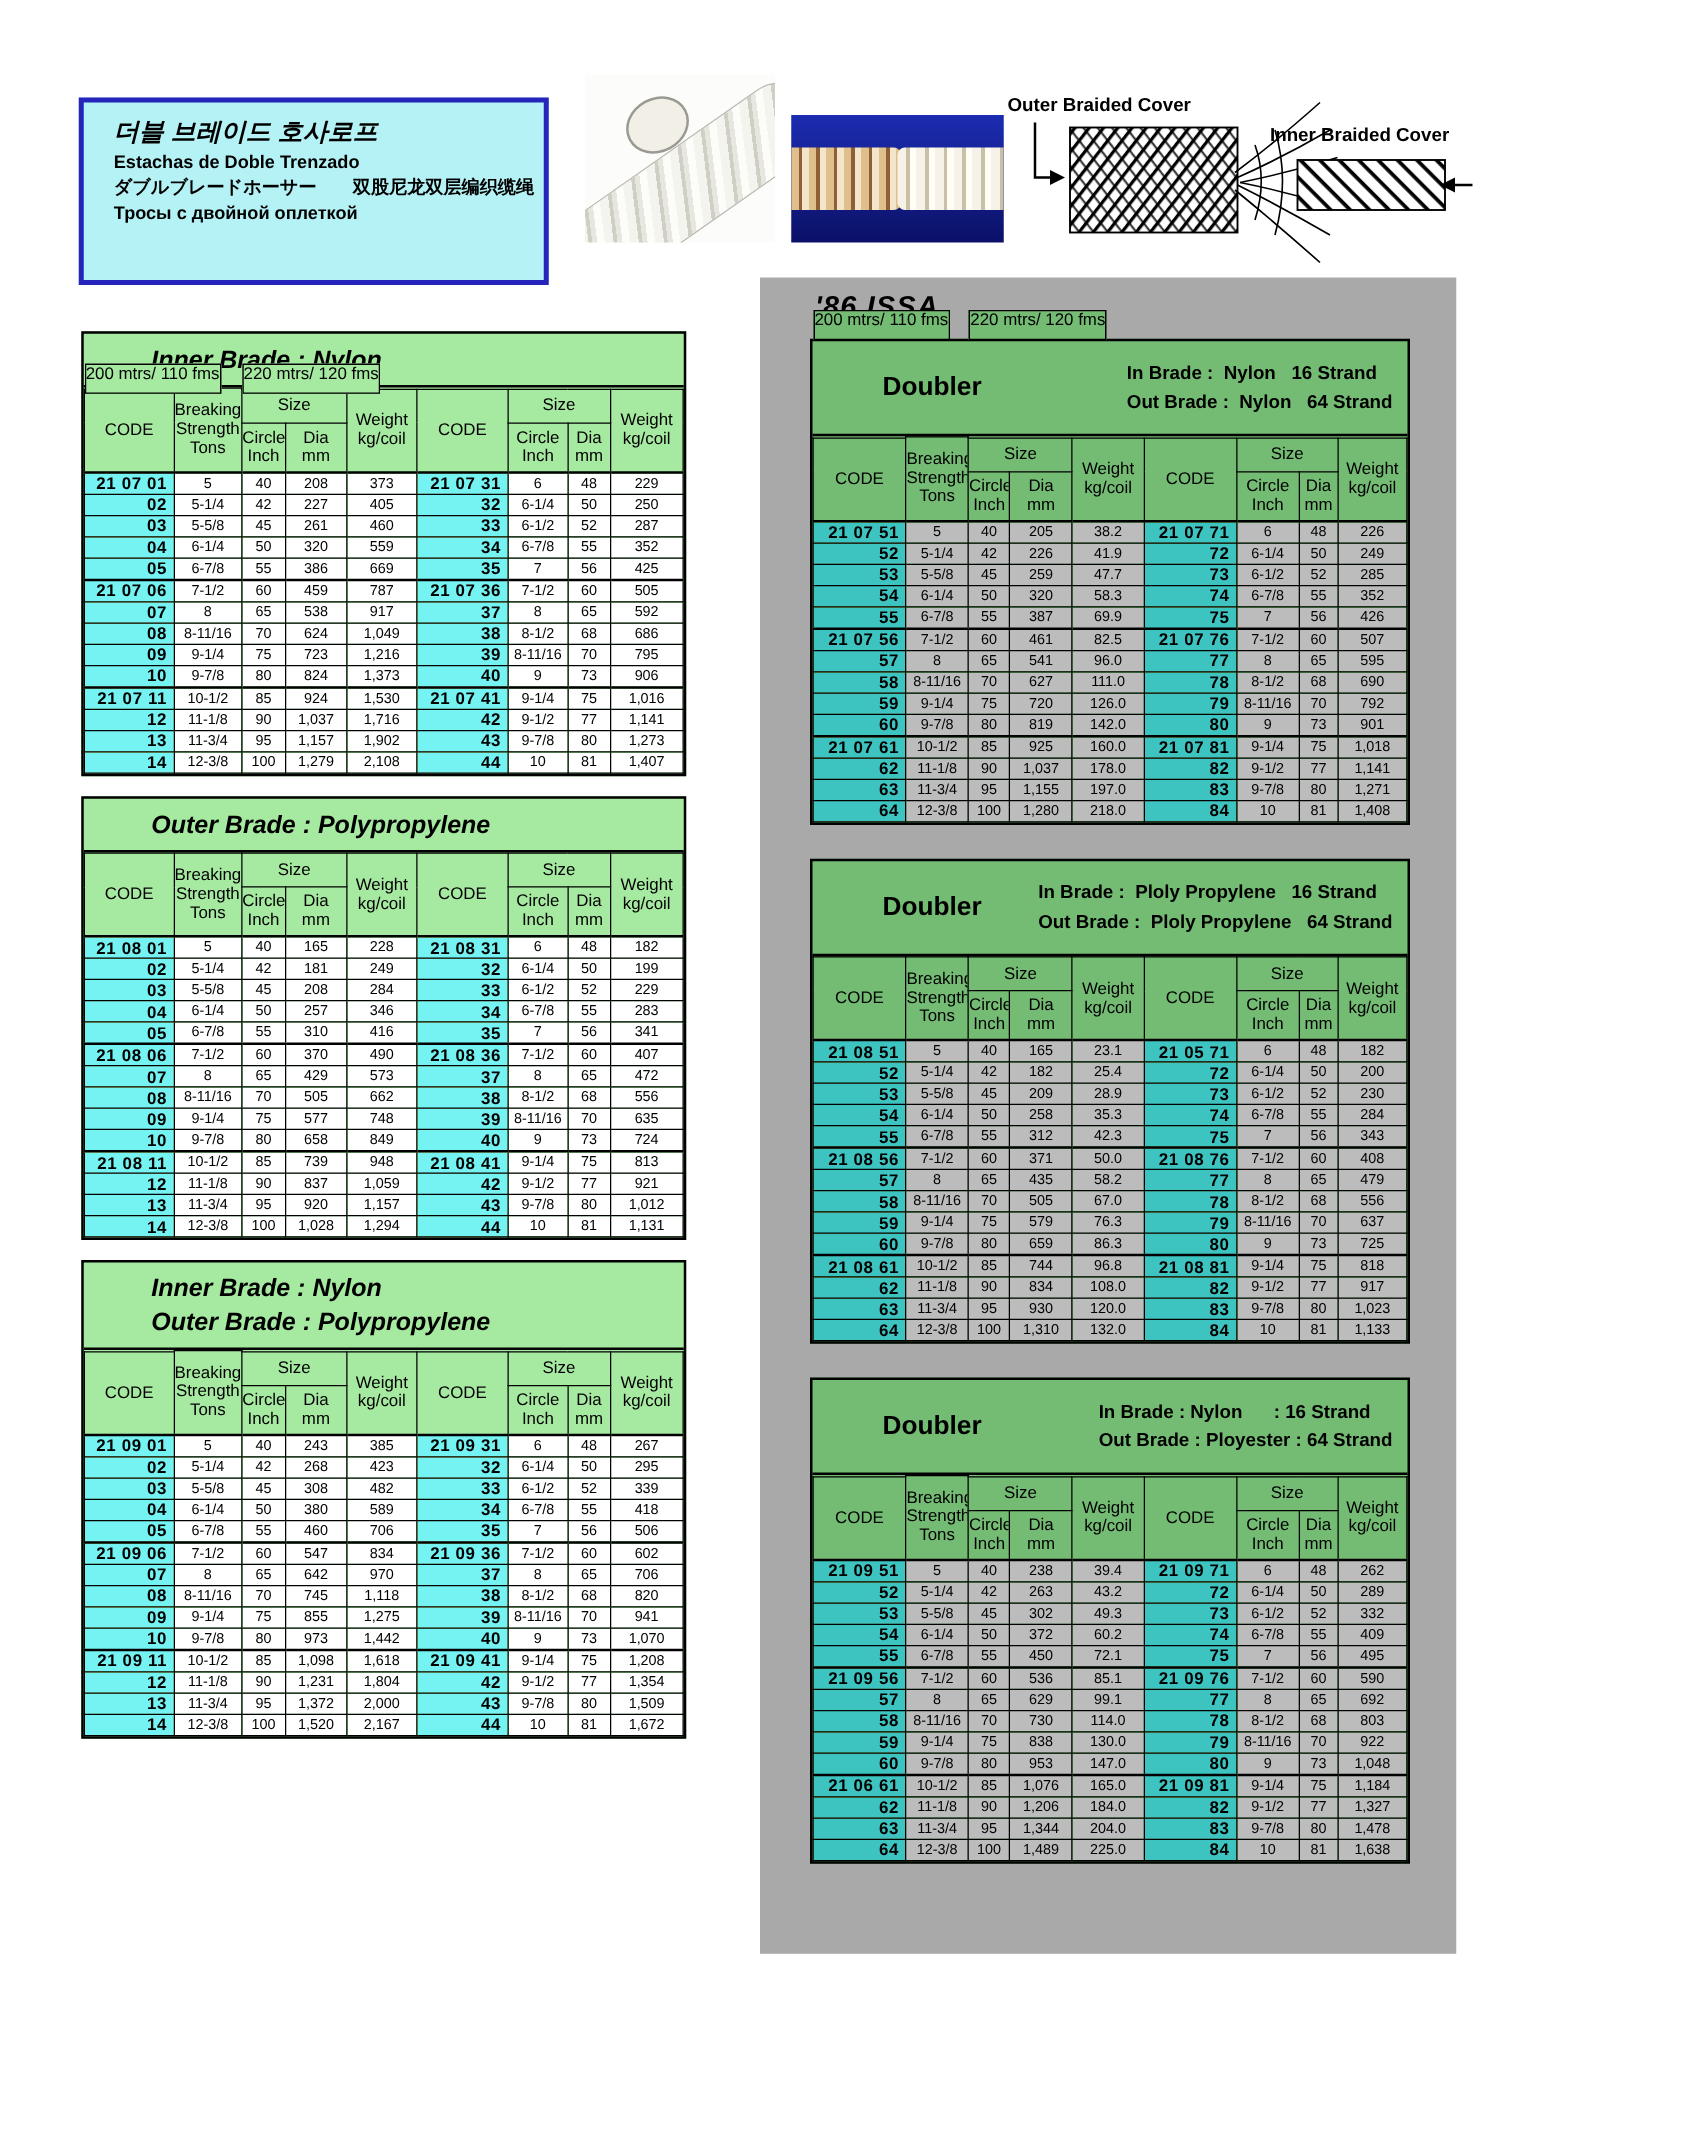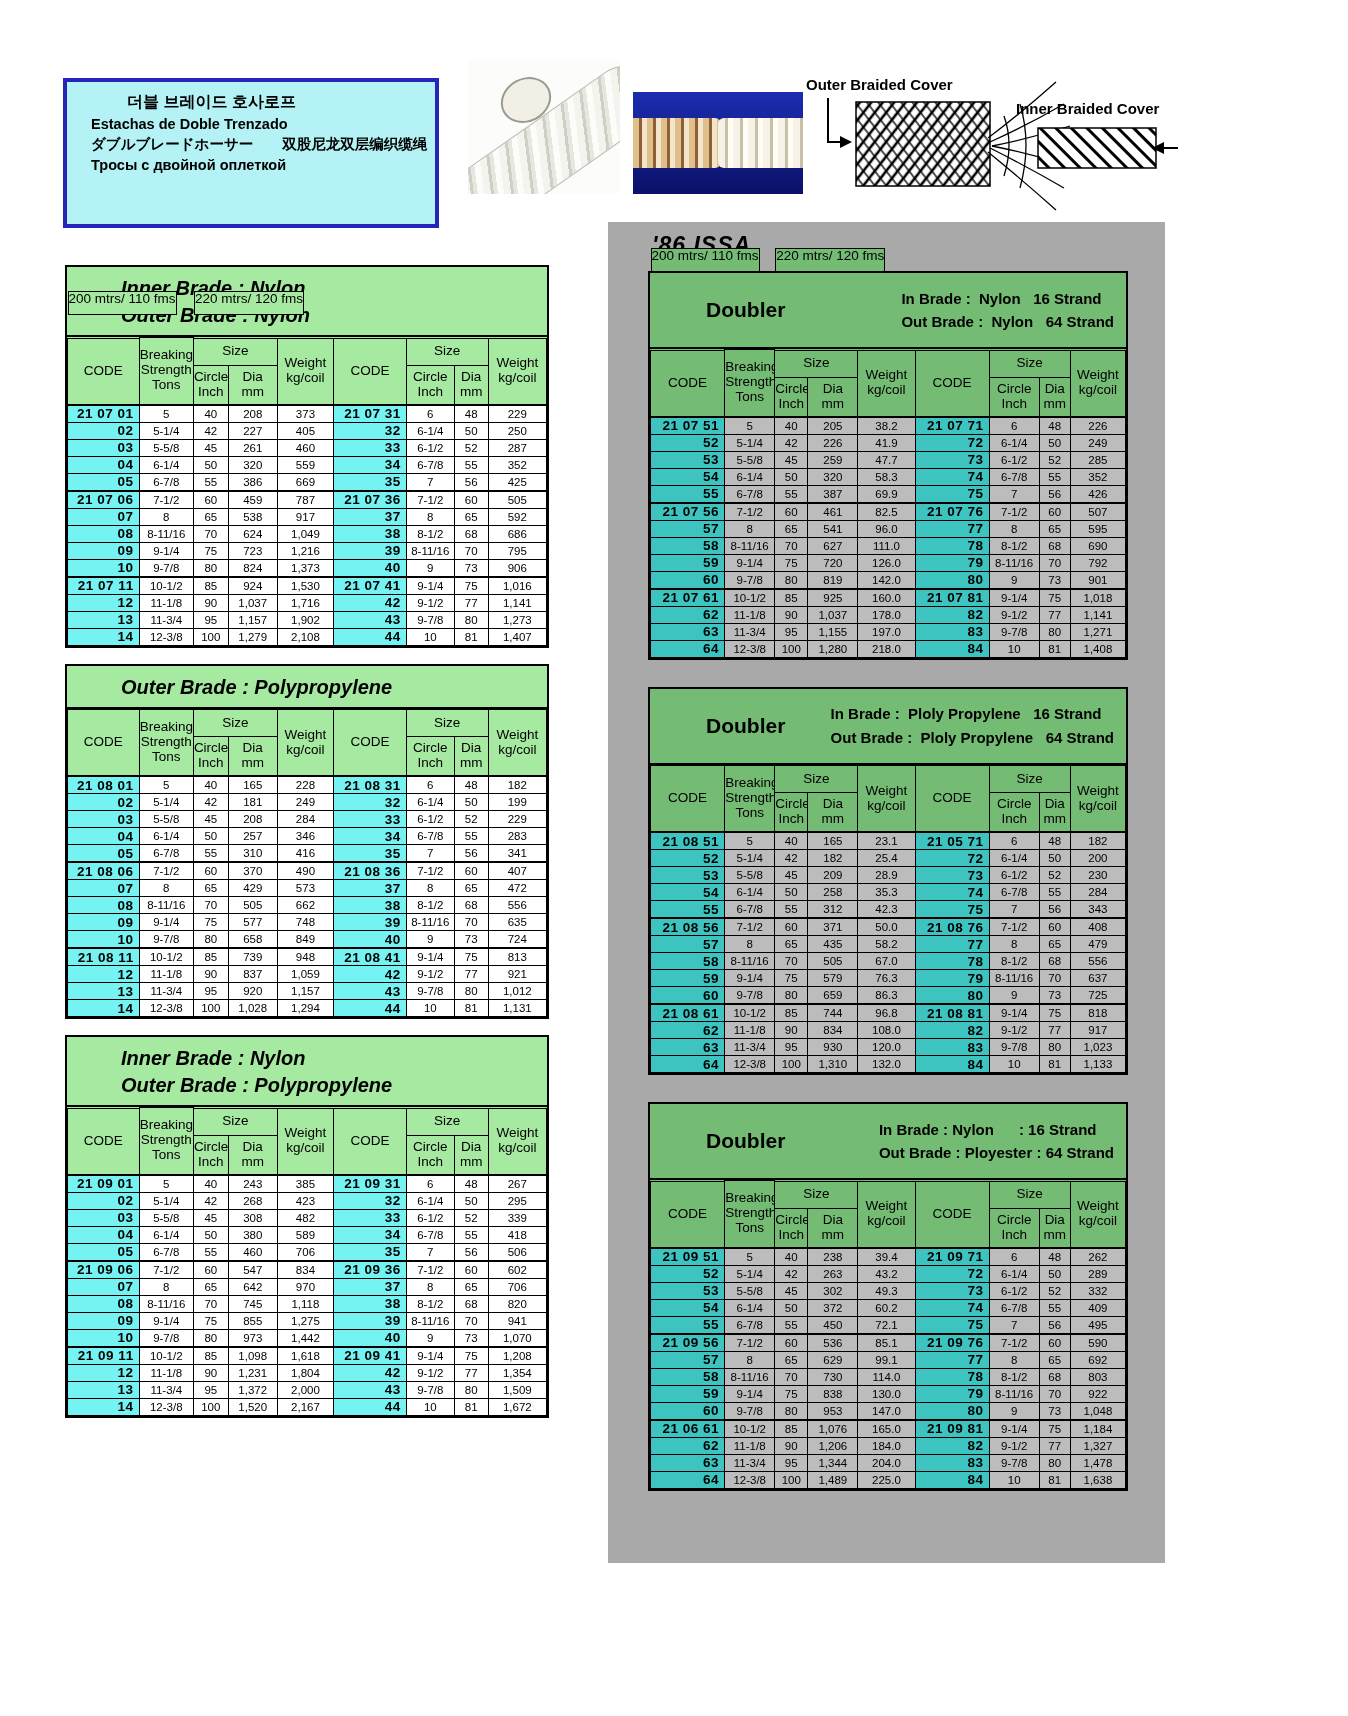--- a/index.html
+++ b/index.html
@@ -4,21 +4,21 @@
 <style>
   html,body { margin:0; padding:0; background:#ffffff; }
   .page { position:relative; width:1348px; height:1716px; background:#fff;
           font-family:"Liberation Sans", sans-serif; color:#000; overflow:hidden; }
 
   
   .title-box { position:absolute; left:63px; top:78px; width:376px; height:150px;
                background:#b5f2f5; border:4px solid #2525bb; box-sizing:border-box;
                padding:8px 0 0 24px; }
   .t1 { font-size:27px; font-weight:bold; font-style:italic; letter-spacing:1px; }
-  .t2 { font-size:16px; font-weight:bold; margin-top:2px;margin-left:36px; }
+  .t2 { font-size:20px; font-weight:bold; font-style:italic; margin-top:2px; }
   .t3 { font-size:14.5px; font-weight:bold; margin-top:3px; line-height:1.2; }
 
   
   .photo1 { position:absolute; left:468px; top:60px; width:152px; height:134px;
             background:#fcfcfa; overflow:hidden; }
   .rope-body { position:absolute; left:-30px; top:52px; width:230px; height:64px;
                border-radius:32px; border:1px solid #b9b9b2;
                transform:rotate(-35deg); transform-origin:120px 32px;
                background:repeating-linear-gradient(118deg,#f4f4ef 0 7px,#cfcfc5 7px 10px,#e7e7df 10px 14px,#fcfcf8 14px 20px); }
   .rope-end { position:absolute; left:32px; top:18px; width:48px; height:40px;
@@ -136,21 +136,20 @@
     </svg>
     <div class="dlabel outer">Outer Braided Cover</div>
     <div class="dlabel inner">Inner Braided Cover</div>
   </div>
 
   <div class="left-col">
 
     <div class="tbl-wrap left">
       <div class="ltable-title">
         <div>Inner Brade : Nylon</div>
-        <div>Outer Brade : Nylon</div>
       </div>
       <table class="dtable">
         <colgroup>
             <col style="width:70px">
             <col style="width:53px">
             <col style="width:34px">
             <col style="width:48px">
             <col style="width:55px">
             <col style="width:71px">
             <col style="width:47px">

